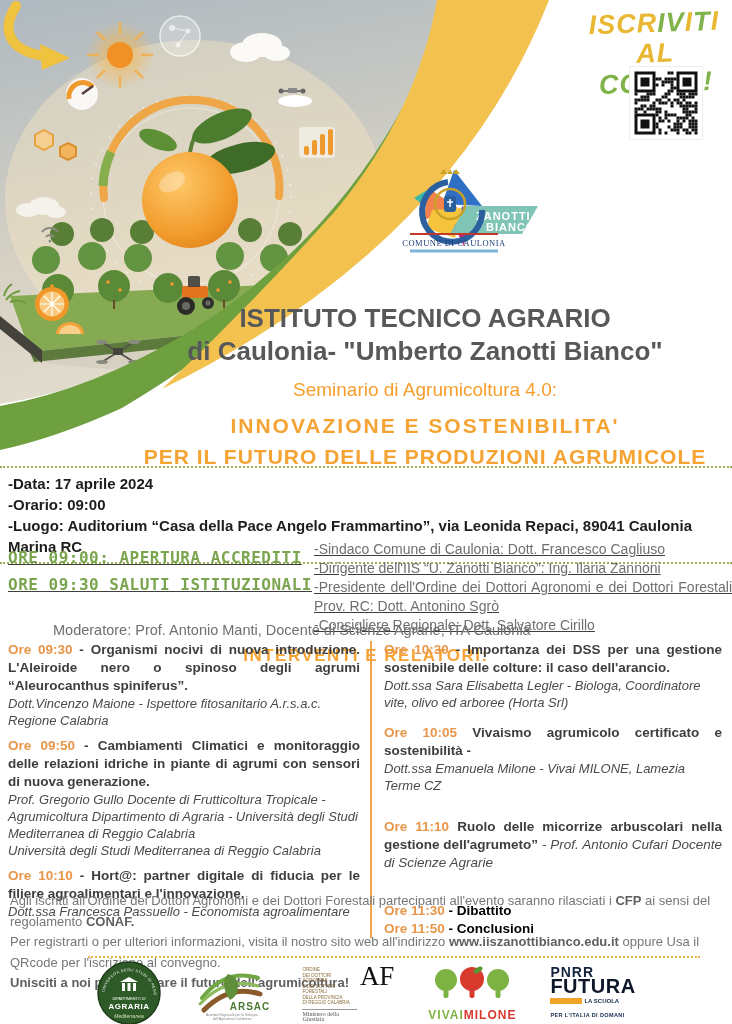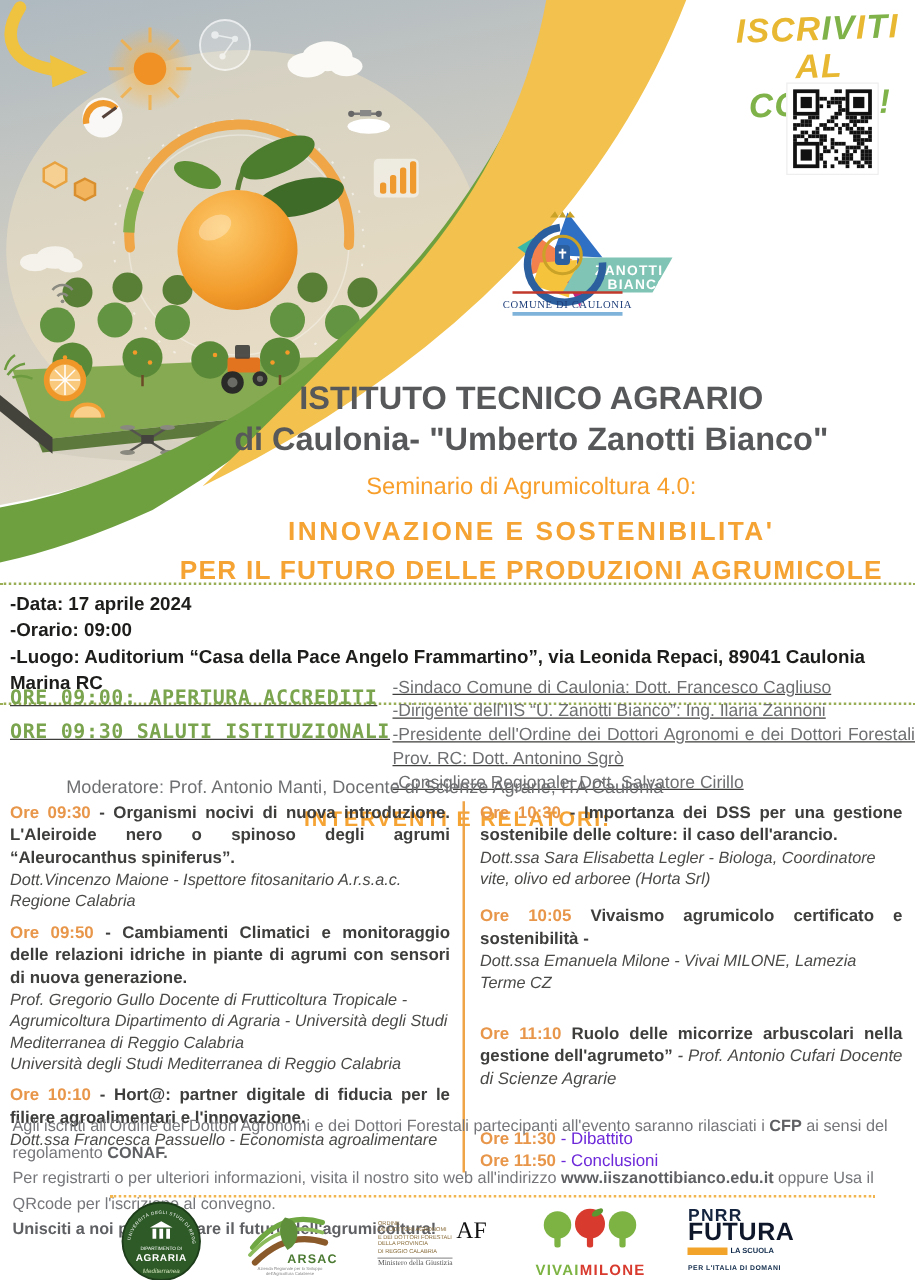--- a/index.html
+++ b/index.html
@@ -34,32 +34,32 @@
   .prog-header{position:absolute;top:646px;left:0;width:732px;text-align:center;
                font-size:17px;font-weight:bold;color:#f5a333;letter-spacing:1.5px;}
   .prog{position:absolute;top:641px;left:0;width:724px;display:flex;}
   .pcol-left{width:352px;padding:0 10px 0 8px;border-right:2px solid #f0a448;}
   .pcol-right{flex:1;padding:0 2px 0 12px;}
   .entry{font-size:13.5px;line-height:18px;color:#3e3e3d;text-align:justify;}
   .entry .time{color:#e8964a;font-weight:bold;}
   .entry .etitle{font-weight:bold;}
   .speaker{font-size:13px;line-height:17px;color:#4a4a48;font-style:italic;text-align:left;}
   .speaker.u{text-decoration:underline;}
-  .plain{font-weight:normal;color:#6d28d9;margin-top:45px;}
+  .plain{font-weight:bold;color:#000000;margin-top:45px;}
   
   .footpara{position:absolute;top:891px;left:0;width:712px;padding:0 10px;
             font-size:13px;color:#75767a;line-height:20.5px;}
   .footpara b{color:#5f6063;}
   .footpara .bline{font-weight:bold;color:#5f6063;}
   .dotline{position:absolute;top:956px;left:88px;width:612px;border-top:2px dotted #f0b54e;}
   .partners{position:absolute;top:962px;left:0;width:732px;height:62px;display:flex;
             align-items:center;justify-content:center;gap:30px;}
   .ordine{display:flex;align-items:flex-start;gap:3px;width:92px;}
   .ordine .tiny{font-size:4.5px;color:#8a6d3b;line-height:5.5px;padding-top:4px;}
-  .ordine .af{font-family:"Liberation Serif",serif;font-size:19px;color:#111;line-height:26px;}
+  .ordine .af{font-family:"Liberation Serif",serif;font-size:27px;color:#111;line-height:26px;}
   .ordine .minis{font-family:"Liberation Serif",serif;font-size:6px;color:#555;
                  border-top:1px solid #999;margin-top:3px;padding-top:2px;}
   .vivai{text-align:center;}
   .vivai .vtxt{font-size:12px;font-weight:bold;letter-spacing:1px;}
   .pnrr{line-height:14px;}
   .pnrr .p1{font-size:14px;font-weight:bold;color:#14243e;letter-spacing:1px;}
   .pnrr .p2{font-size:20px;font-weight:bold;color:#0f172a;letter-spacing:0.5px;}
   .pnrr-bar{display:flex;align-items:center;gap:2px;margin-top:1px;}
   .pnrr-bar i{display:block;width:32px;height:6px;background:#f2a42a;}
   .pnrr-bar span{font-size:6px;font-weight:bold;color:#0f2a4a;}

